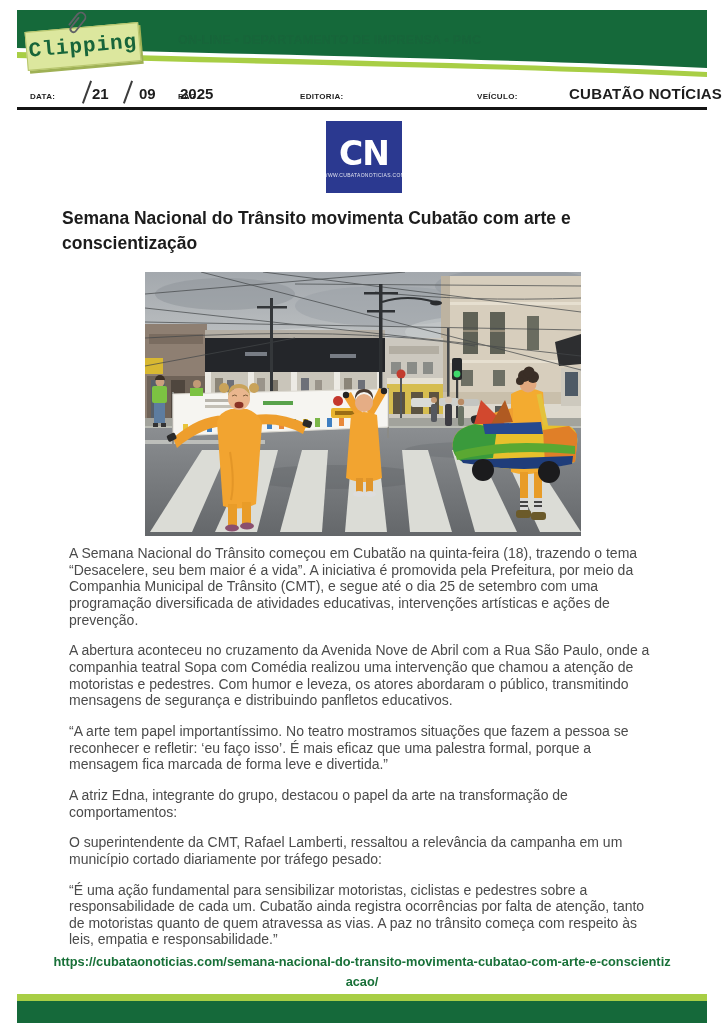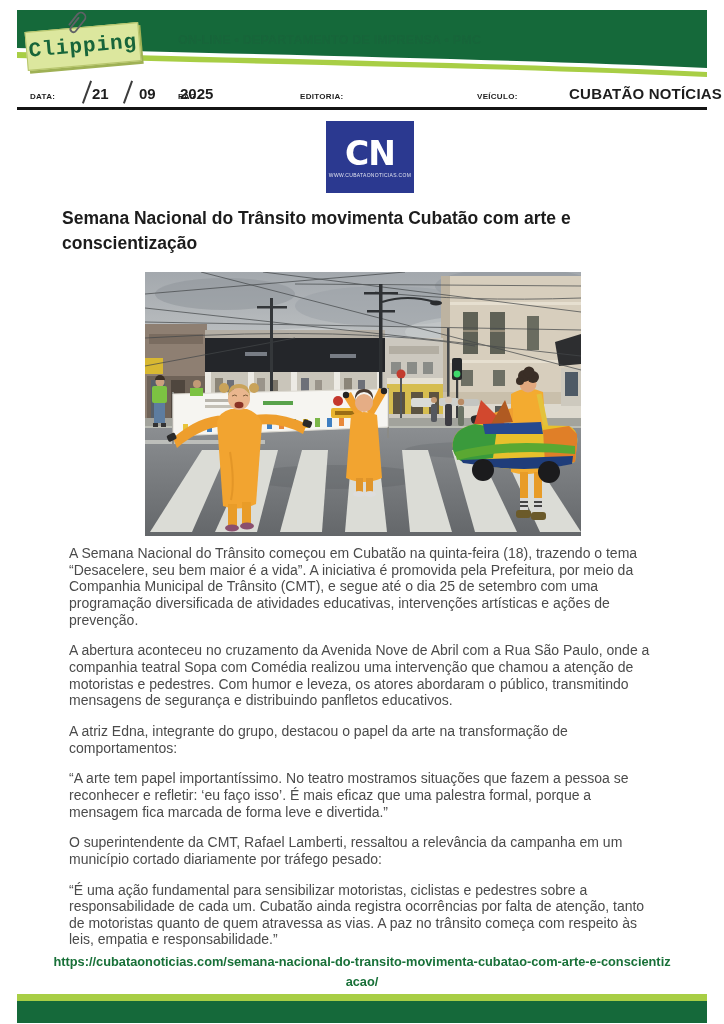--- a/index.html
+++ b/index.html
@@ -22,21 +22,21 @@
 
   
   .meta{position:absolute;left:0;top:0;width:724px;height:110px;color:#1d1d1d;padding-left:21px;}
   .mlabel{position:absolute;font-size:8px;font-weight:700;letter-spacing:.3px;}
   .mnum{position:absolute;font-size:15px;font-weight:700;margin-left:41px;}
   .slash{position:absolute;width:1.5px;height:24px;background:#3c3c3c;transform:rotate(20deg);}
   .veiculo-value{position:absolute;right:23px;top:85px;font-size:15px;font-weight:700;letter-spacing:.2px;}
   .rule{position:absolute;left:17px;top:107px;width:690px;height:3px;background:#141414;}
 
   
-  .cn-logo{position:absolute;left:326px;top:121px;width:88px;height:72px;background:#2b3990;
+  .cn-logo{position:absolute;left:326px;top:121px;width:76px;height:72px;background:#2b3990;
     display:flex;flex-direction:column;align-items:center;justify-content:center;}
   .cn-logo .initials{color:#fff;font-weight:700;font-size:33px;letter-spacing:-1px;
     font-family:"DejaVu Sans",sans-serif;line-height:1;}
   .cn-logo .site{color:#ffffff;opacity:.85;font-size:5px;margin-top:2px;letter-spacing:.3px;}
 
   
   .title{position:absolute;left:62px;top:206px;width:600px;text-align:left;
     font-size:17.5px;font-weight:700;color:#1c1c1c;line-height:1.45;}
 
   
@@ -319,22 +319,22 @@
       <path d="M310,180 Q360,166 430,174 L430,182 Q360,176 312,188 Z" fill="#5aa832"></path>
       <path d="M316,188 L428,184 L427,192 Q396,199 356,196 L318,191 Z" fill="#1f3d7a"></path>
       <circle cx="338" cy="198" r="11" fill="#1b1b1d"></circle>
       <circle cx="404" cy="200" r="11" fill="#1b1b1d"></circle>
     </svg>
   </div>
 
   <div class="body-text">
     <p>A Semana Nacional do Trânsito começou em Cubatão na quinta-feira (18), trazendo o tema “Desacelere, seu bem maior é a vida”. A iniciativa é promovida pela Prefeitura, por meio da Companhia Municipal de Trânsito (CMT), e segue até o dia 25 de setembro com uma programação diversificada de atividades educativas, intervenções artísticas e ações de prevenção.</p>
     <p>A abertura aconteceu no cruzamento da Avenida Nove de Abril com a Rua São Paulo, onde a companhia teatral Sopa com Comédia realizou uma intervenção que chamou a atenção de motoristas e pedestres. Com humor e leveza, os atores abordaram o público, transmitindo mensagens de segurança e distribuindo panfletos educativos.</p>
+    <p>“A arte tem papel importantíssimo. No teatro mostramos situações que fazem a pessoa se reconhecer e refletir: ‘eu faço isso’. É mais eficaz que uma palestra formal, porque a mensagem fica marcada de forma leve e divertida.”</p>
     <p>A atriz Edna, integrante do grupo, destacou o papel da arte na transformação de comportamentos:</p>
-    <p>“A arte tem papel importantíssimo. No teatro mostramos situações que fazem a pessoa se reconhecer e refletir: ‘eu faço isso’. É mais eficaz que uma palestra formal, porque a mensagem fica marcada de forma leve e divertida.”</p>
     <p>O superintendente da CMT, Rafael Lamberti, ressaltou a relevância da campanha em um município cortado diariamente por tráfego pesado:</p>
     <p>“É uma ação fundamental para sensibilizar motoristas, ciclistas e pedestres sobre a responsabilidade de cada um. Cubatão ainda registra ocorrências por falta de atenção, tanto de motoristas quanto de quem atravessa as vias. A paz no trânsito começa com respeito às leis, empatia e responsabilidade.”</p>
   </div>
 
   <div class="article-link">
     <a href="#">https://cubataonoticias.com/semana-nacional-do-transito-movimenta-cubatao-com-arte-e-conscientizacao/</a>
   </div>
 
   <div class="footer">
     <div class="stripe"></div>

